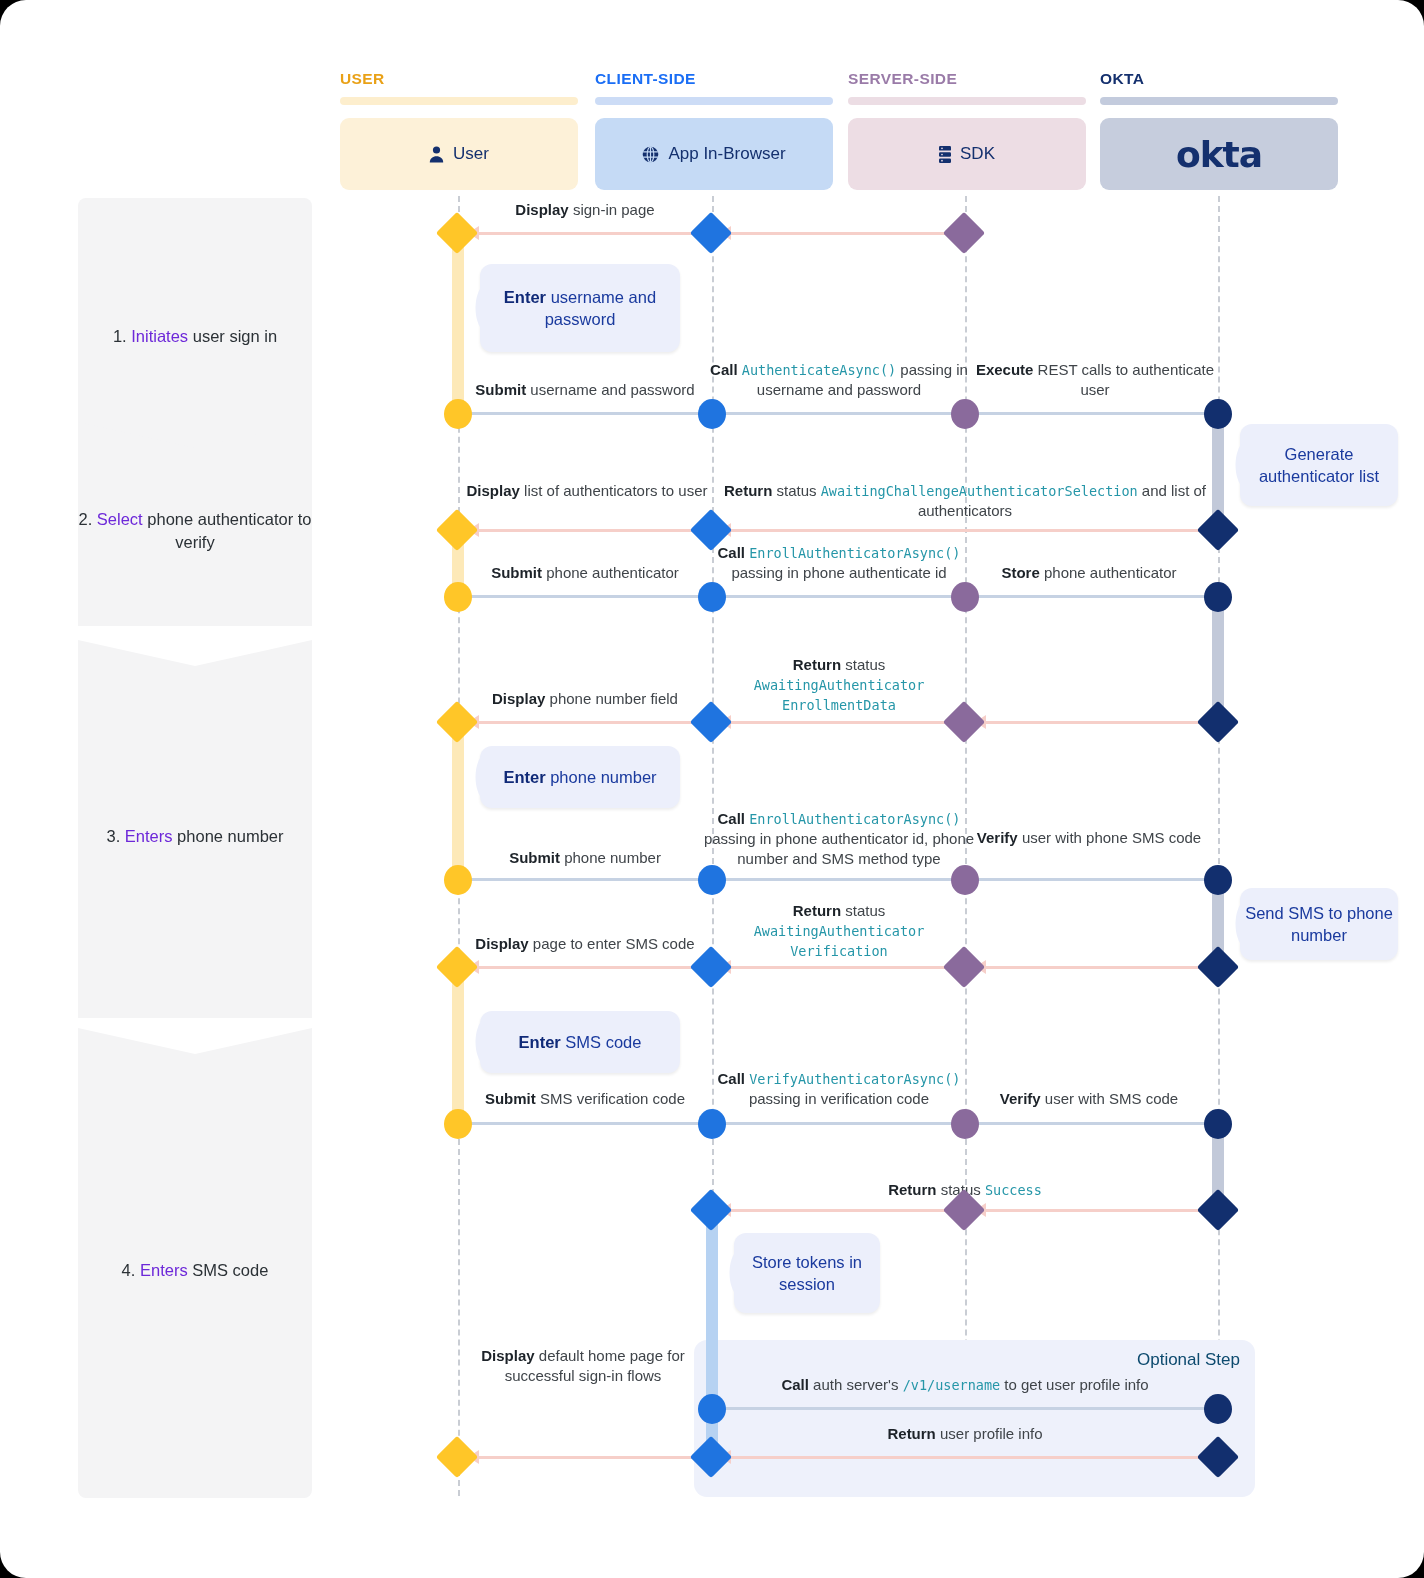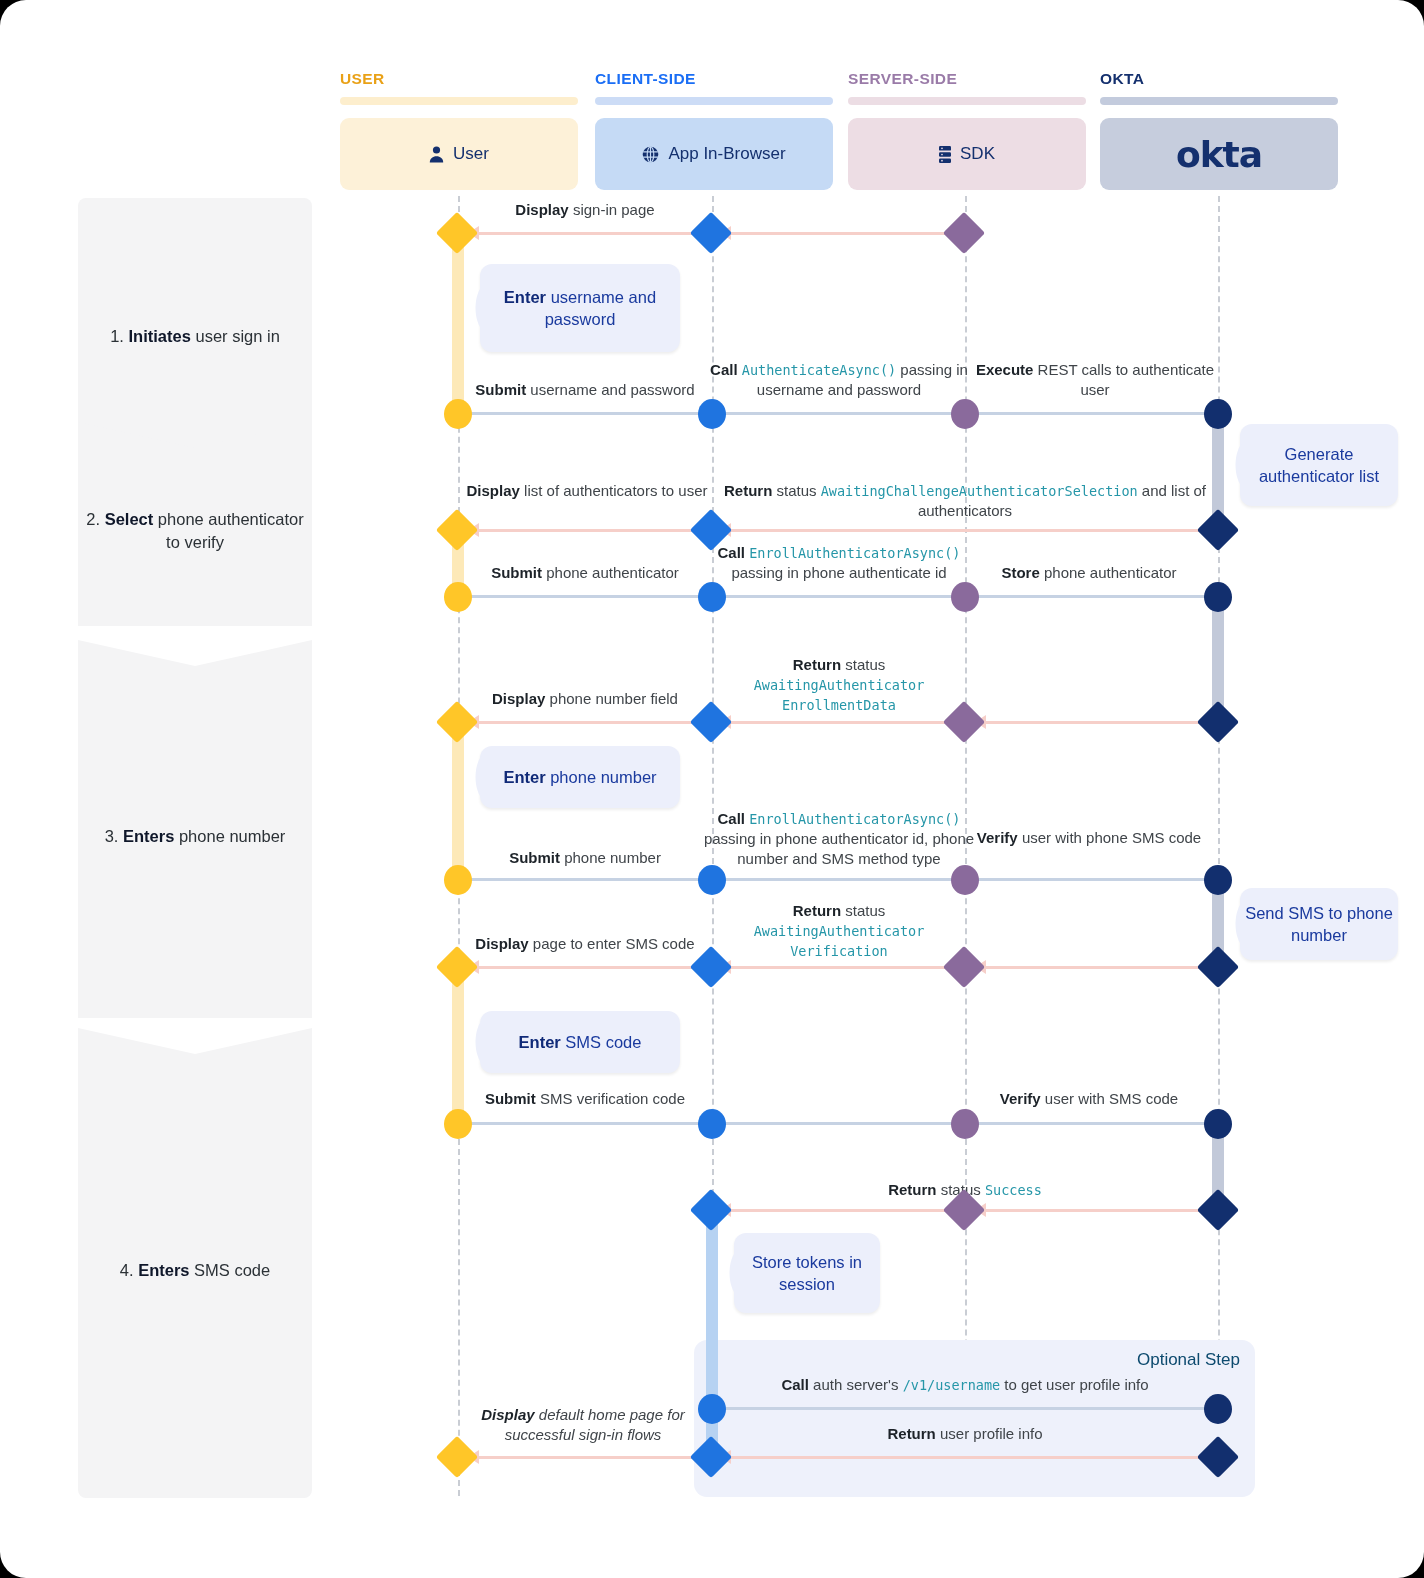--- a/index.html
+++ b/index.html
@@ -53,21 +53,21 @@
     width:14px;height:46px;background:#eceffb;
     border-radius:0 0 0 0;
     clip-path:path("M14,0 C4,10 4,36 14,46 L14,0 Z");
   }
   
   .step{
     position:absolute;left:78px;width:234px;background:#f4f4f5;
     display:flex;align-items:center;justify-content:center;text-align:center;
     font-size:16.5px;color:#2b3136;line-height:23px;
   }
-  .step b{font-weight:700;color:#0f172a;}
+  .step b{font-weight:400;color:#6d28d9;}
   
   .opt-frame{
     position:absolute;background:#eef1fb;border-radius:13px;
   }
   .opt-title{
     position:absolute;color:#0c4a6e;font-size:17px;
   }
 </style>
 </head>
 <body>
@@ -320,20 +320,23 @@
   <div class="mk diamond" style="left:1203px;top:952px;width:30px;height:30px;background:#122f6e;"></div>
 
   <div class="note" style="left:480px;top:1011px;width:200px;height:62px;">
     <div class="notch"></div>
     <div><b>Enter</b><span> SMS code</span></div>
   </div>
 
   <div class="lbl" style="left:458px;top:1089px;width:254px;">
     <b>Submit</b><span> SMS verification code</span>
   </div>
+  <div class="lbl" style="left:712px;top:1069px;width:254px;">
+    <b>Call</b> <span class="code">VerifyAuthenticatorAsync()</span><br><span> passing in verification code</span>
+  </div>
   <div class="lbl" style="left:962px;top:1089px;width:254px;">
     <b>Verify</b><span> user with SMS code</span>
   </div>
   <div class="arrow" style="left:470px;top:1122px;width:238px;background:#c6d2e3;">
     <div class="head" style="right:-2px;border-top:7px solid transparent;border-bottom:7px solid transparent;border-left:11px solid #c6d2e3;"></div>
   </div>
   <div class="arrow" style="left:724px;top:1122px;width:238px;background:#c6d2e3;">
     <div class="head" style="right:-2px;border-top:7px solid transparent;border-bottom:7px solid transparent;border-left:11px solid #c6d2e3;"></div>
   </div>
   <div class="arrow" style="left:977px;top:1122px;width:238px;background:#c6d2e3;">
@@ -367,21 +370,21 @@
   </div>
   <div class="arrow" style="left:724px;top:1407px;width:491px;background:#c6d2e3;">
     <div class="head" style="right:-2px;border-top:7px solid transparent;border-bottom:7px solid transparent;border-left:11px solid #c6d2e3;"></div>
   </div>
   <div class="mk circle" style="left:698px;top:1394px;width:28px;height:30px;background:#1f74e0;"></div>
   <div class="mk circle" style="left:1204px;top:1394px;width:28px;height:30px;background:#122f6e;"></div>
 
   <div class="lbl" style="left:712px;top:1424px;width:506px;">
     <b>Return</b><span> user profile info</span>
   </div>
-  <div class="lbl" style="left:458px;top:1405px;width:250px;font-style:italic;">
+  <div class="lbl" style="left:458px;top:1346px;width:250px;">
     <b>Display</b><span> default home page for successful sign-in flows</span>
   </div>
   <div class="arrow" style="left:722px;top:1456px;width:492px;background:#f6cfc9;">
     <div class="head" style="left:-2px;border-top:7px solid transparent;border-bottom:7px solid transparent;border-right:11px solid #f6cfc9;"></div>
   </div>
   <div class="arrow" style="left:470px;top:1456px;width:238px;background:#f6cfc9;">
     <div class="head" style="left:-2px;border-top:7px solid transparent;border-bottom:7px solid transparent;border-right:11px solid #f6cfc9;"></div>
   </div>
   <div class="mk diamond" style="left:442px;top:1442px;width:30px;height:30px;background:#ffc628;"></div>
   <div class="mk diamond" style="left:696px;top:1442px;width:30px;height:30px;background:#1f74e0;"></div>

